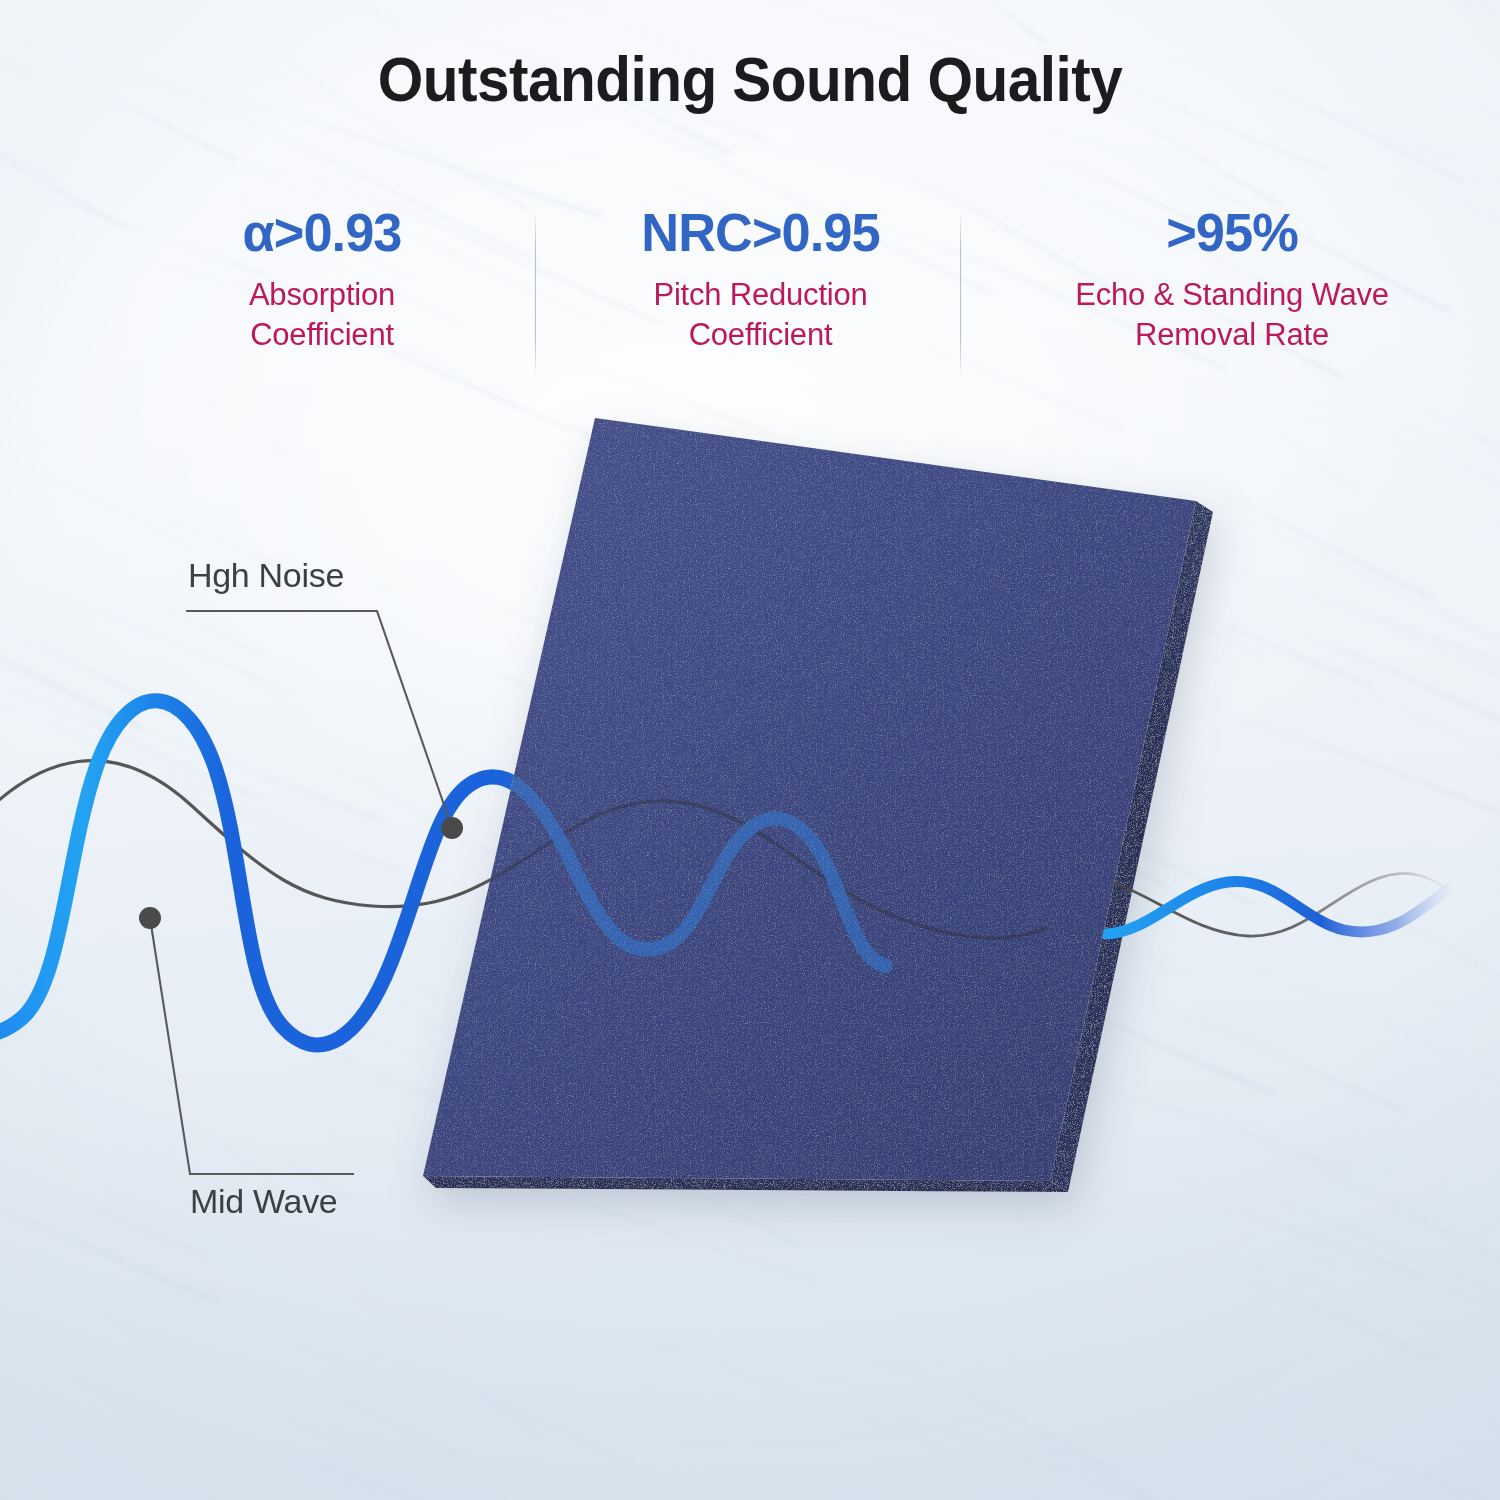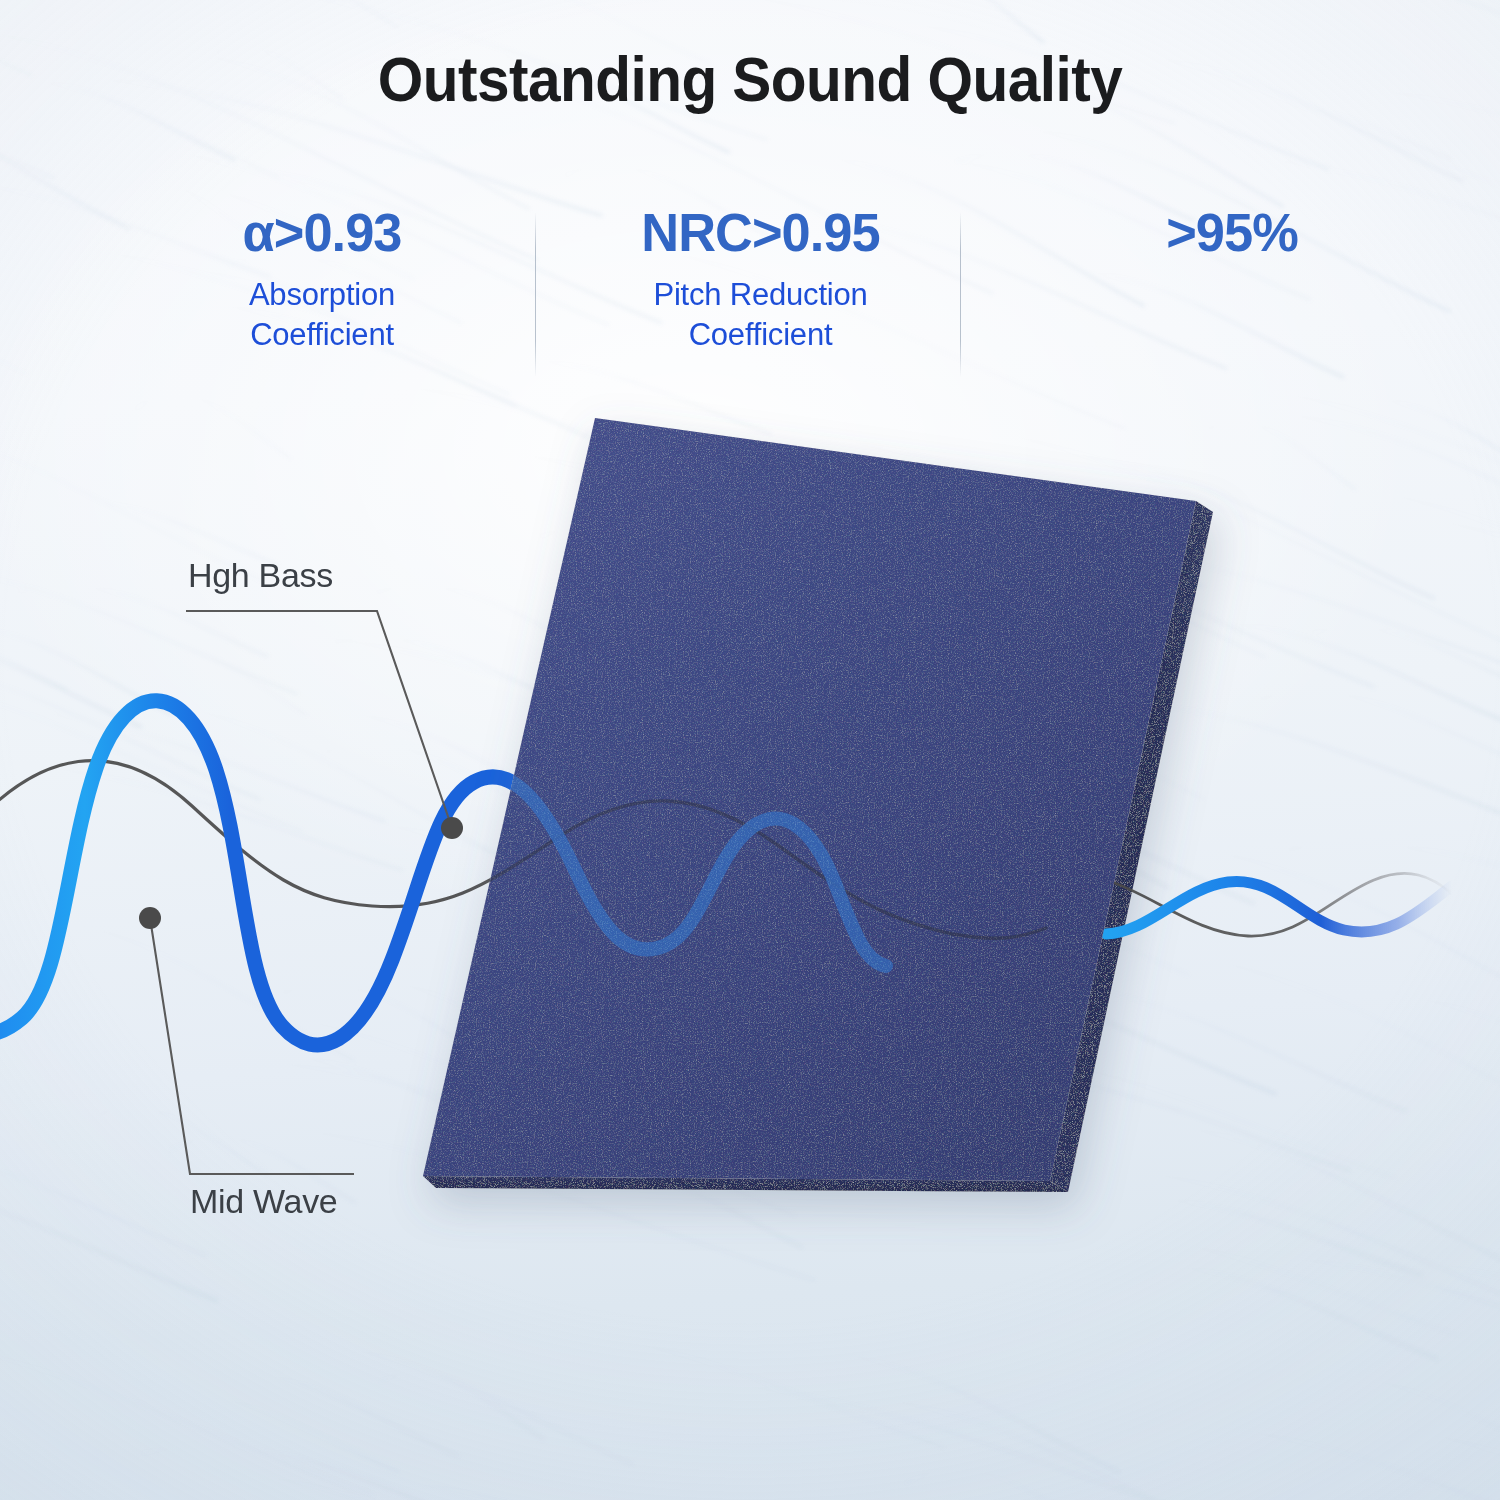--- a/index.html
+++ b/index.html
@@ -29,21 +29,21 @@
   }
 
   .stats{position:absolute;top:205px;left:0;width:1500px;height:185px;}
   .stat{position:absolute;top:0;text-align:center;}
   .stat .big{
     font-size:54px;font-weight:700;color:#3266c4;letter-spacing:-1px;
     line-height:1.0;white-space:nowrap;
     font-family:"Liberation Sans",sans-serif;transform:scaleX(.97);
   }
   .stat .sub{
-    margin-top:16px;font-size:31px;line-height:1.30;color:#1d4ed8;font-weight:400;
+    margin-top:16px;font-size:31px;line-height:1.30;color:#be185d;font-weight:400;
     letter-spacing:-.2px;
   }
   .stat-a{left:122px;width:400px;}
   .stat-b{left:558px;width:405px;}
   .stat-c{left:997px;width:470px;}
 
   .divider{position:absolute;top:212px;width:1px;height:165px;
     background:linear-gradient(to bottom,rgba(150,165,182,0) 0%,rgba(142,157,176,.62) 22%,rgba(142,157,176,.62) 78%,rgba(150,165,182,0) 100%);}
   .div-1{left:535px;}
   .div-2{left:960px;}
@@ -384,21 +384,25 @@
     </div>
     <div class="stat stat-b">
       <div class="big">NRC&gt;0.95</div>
       <div class="sub">
         <div>Pitch Reduction</div>
         <div>Coefficient</div>
       </div>
     </div>
     <div class="stat stat-c">
       <div class="big">&gt;95%</div>
+      <div class="sub">
+        <div>Echo &amp; Standing Wave</div>
+        <div>Removal Rate</div>
+      </div>
     </div>
   </div>
   <div class="divider div-1"></div>
   <div class="divider div-2"></div>
 
-  <div class="callout cal-high">Hgh Bass</div>
+  <div class="callout cal-high">Hgh Noise</div>
   <div class="callout cal-mid">Mid Wave</div>
 
 </div>
 
 </body></html>

